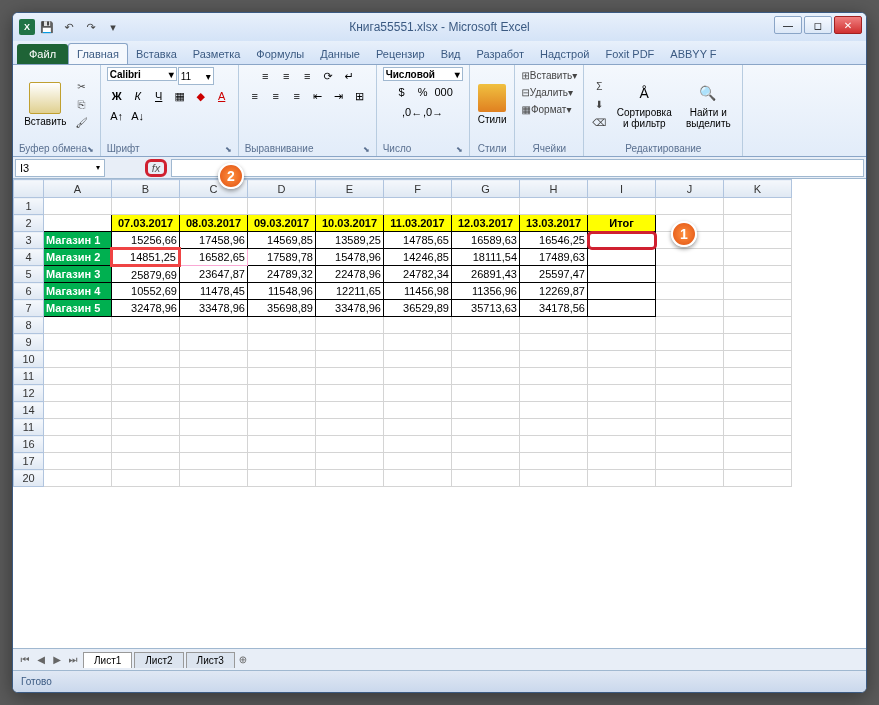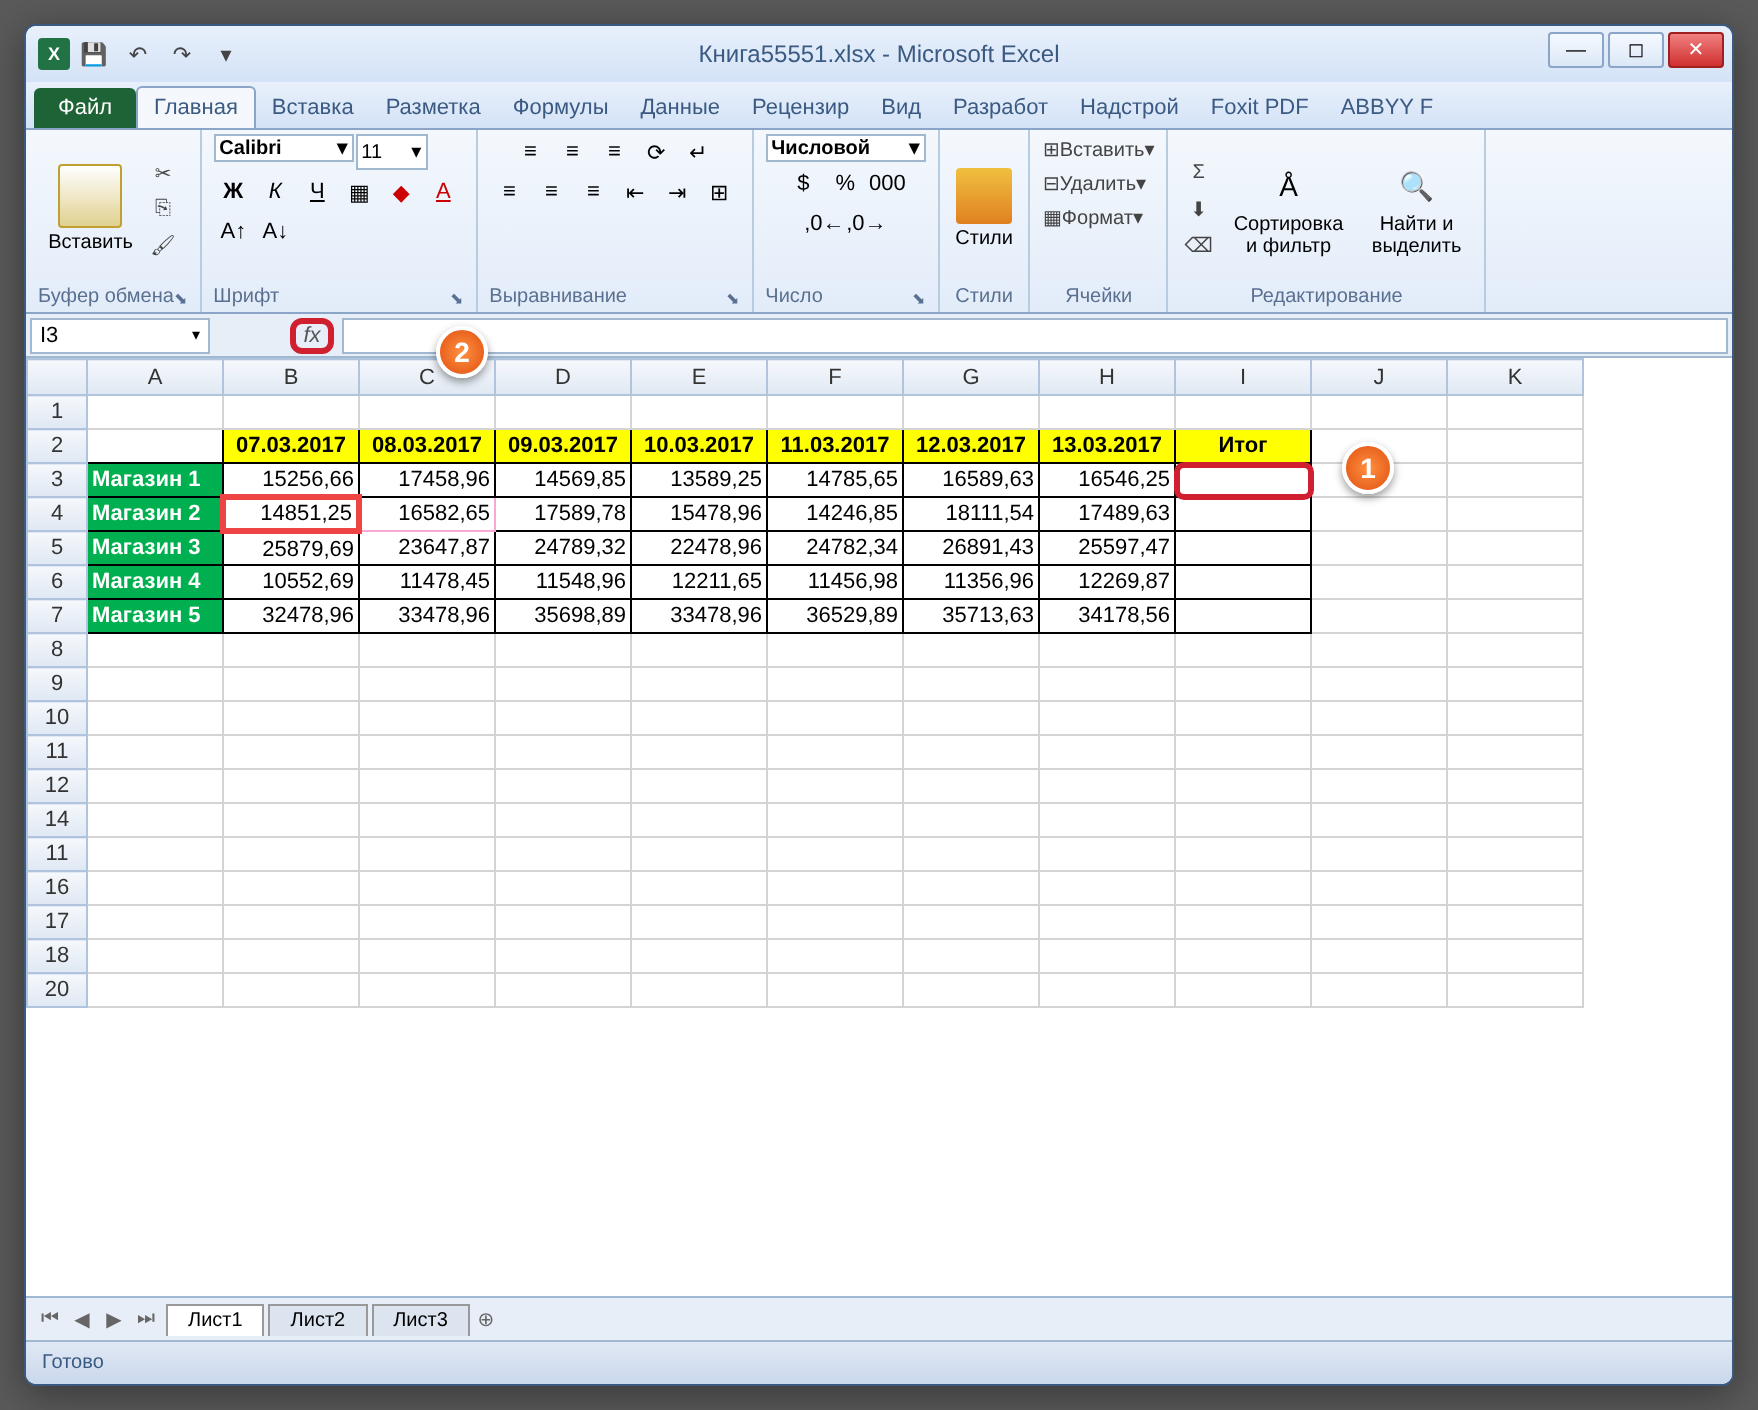--- a/index.html
+++ b/index.html
@@ -474,34 +474,20 @@
             <td class="" style=""></td>
             <td class="" style=""></td>
             <td class="" style=""></td>
             <td class="" style=""></td>
             <td class="" style=""></td>
             <td class="" style=""></td>
             <td class="" style=""></td>
             <td class="" style=""></td>
           </tr>
           <tr>
-            <th class="rowhdr">18</th>
-            <td class="" style=""></td>
-            <td class="" style=""></td>
-            <td class="" style=""></td>
-            <td class="" style=""></td>
-            <td class="" style=""></td>
-            <td class="" style=""></td>
-            <td class="" style=""></td>
-            <td class="" style=""></td>
-            <td class="" style=""></td>
-            <td class="" style=""></td>
-            <td class="" style=""></td>
-          </tr>
-          <tr>
             <th class="rowhdr">20</th>
             <td class="" style=""></td>
             <td class="" style=""></td>
             <td class="" style=""></td>
             <td class="" style=""></td>
             <td class="" style=""></td>
             <td class="" style=""></td>
             <td class="" style=""></td>
             <td class="" style=""></td>
             <td class="" style=""></td>

